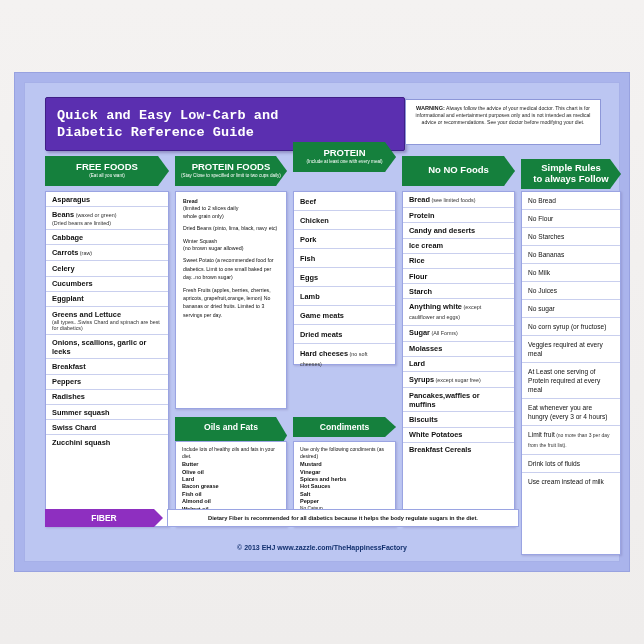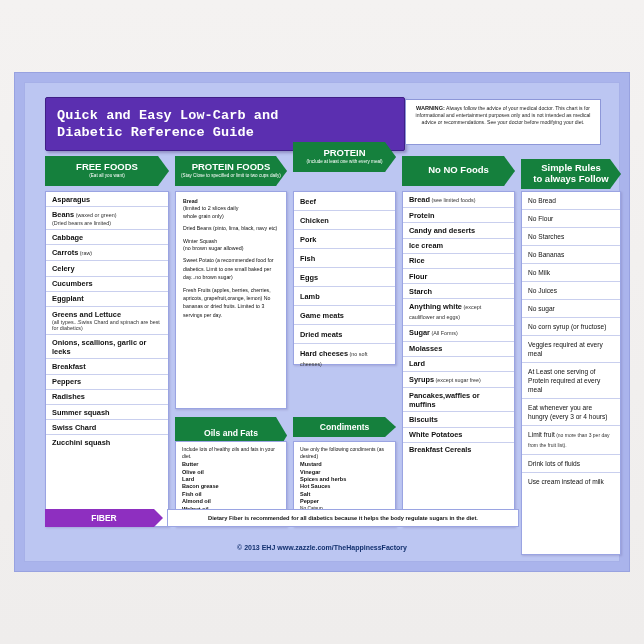--- a/index.html
+++ b/index.html
@@ -217,21 +217,21 @@
           <li style="font-weight:normal;font-size:6.6px;padding:4px 6px"><span>No corn syrup (or fructose)</span></li>
           <li style="font-weight:normal;font-size:6.6px;padding:4px 6px"><span>Veggies required at every meal</span></li>
           <li style="font-weight:normal;font-size:6.6px;padding:4px 6px"><span>At Least one serving of Protein required at every meal</span></li>
           <li style="font-weight:normal;font-size:6.6px;padding:4px 6px"><span>Eat whenever you are hungry (every 3 or 4 hours)</span></li>
           <li style="font-weight:normal;font-size:6.6px;padding:4px 6px"><span>Limit fruit</span><span class="inl" style="font-size:5px"> (no more than 3 per day from the fruit list).</span></li>
           <li style="font-weight:normal;font-size:6.6px;padding:4px 6px"><span>Drink lots of fluids</span></li>
           <li style="font-weight:normal;font-size:6.6px;padding:4px 6px;border-bottom:none"><span>Use cream instead of milk</span></li>
         </ul>
       </div>
 
-      <div class="banner" style="left:150px;top:334px;width:112px;height:37px;padding-top:11px;font-size:8.6px;">
+      <div class="banner" style="left:150px;top:334px;width:112px;height:37px;padding-top:5px;font-size:8.6px;">
         <span>Oils and Fats</span>
       </div>
       <div class="box" style="left:150px;top:358px;width:112px;height:86px;">
         <div class="plain" style="font-size:5px;line-height:6.6px;padding:4px 6px">
           <span class="hd">Include lots of healthy oils and fats in your diet.</span>
           <span style="display:block;font-size:5.6px;line-height:7.4px;font-weight:bold">
             <span>Butter</span><br>
             <span>Olive oil</span><br>
             <span>Lard</span><br>
             <span>Bacon grease</span><br>

